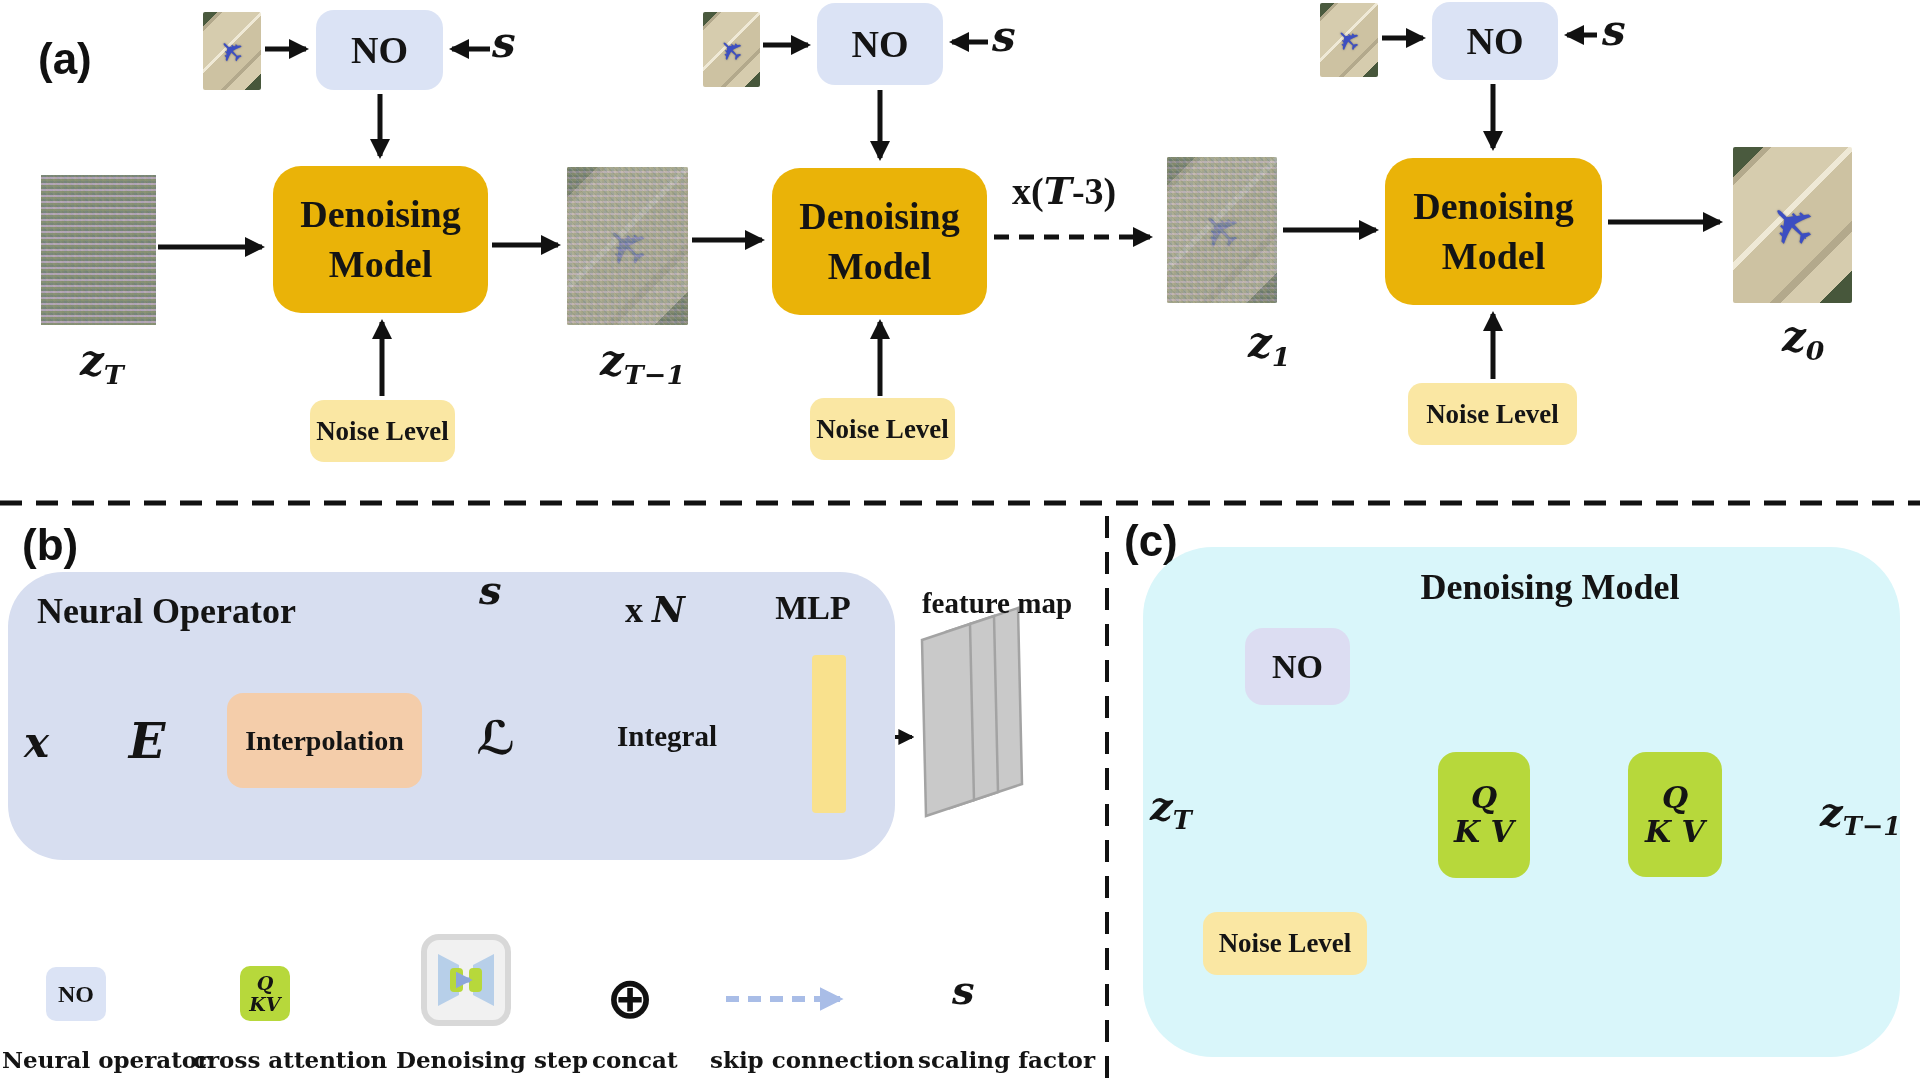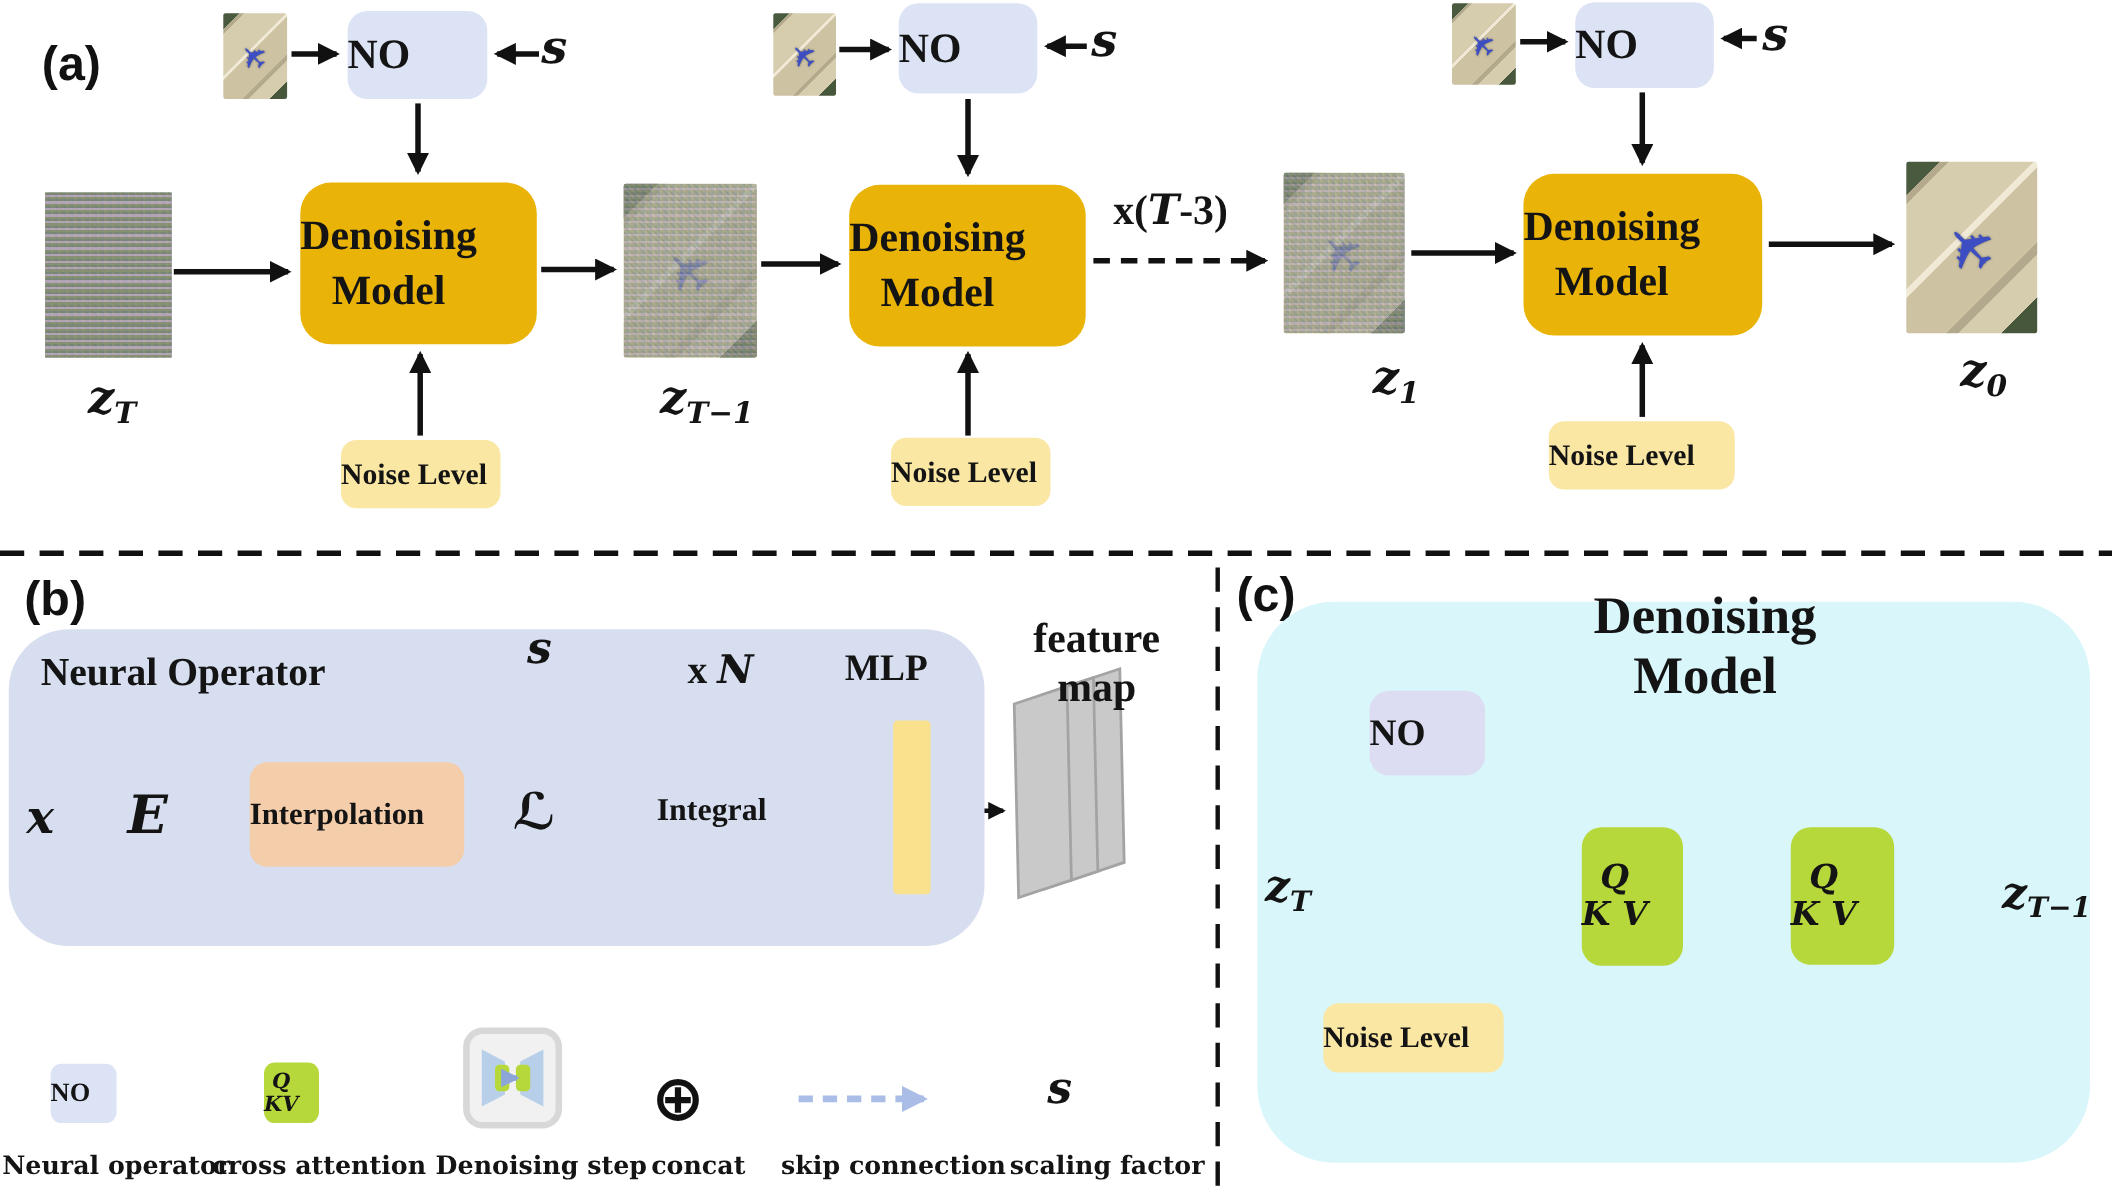--- a/index.html
+++ b/index.html
@@ -3,21 +3,21 @@
 <meta charset="utf-8">
 <style>
   html,body{margin:0;padding:0;background:#ffffff;}
   .canvas{position:relative;width:1920px;height:1080px;background:#ffffff;overflow:hidden;
           font-family:"Liberation Serif","DejaVu Serif",serif;}
   .abs{position:absolute;}
   .seclabel{font-family:"Liberation Sans","DejaVu Sans",sans-serif;font-weight:600;font-size:44px;color:#111;}
   .lbl{font-weight:700;color:#141414;text-align:right;}
   .mi{font-style:italic;font-weight:700;color:#141414;font-family:"DejaVu Serif","Liberation Serif",serif;}
   .mi sub{font-size:64%;font-style:italic;}
-  .center{display:flex;align-items:center;justify-content:flex-start;text-align:center;}
+  .center{display:flex;align-items:center;justify-content:center;text-align:center;}
   .no-box{background:#dbe3f5;border-radius:18px;}
   .no-box-c{background:#dcddf2;border-radius:18px;}
   .dm-box{background:#eab308;border-radius:28px;}
   .nl-box{background:#fae7a3;border-radius:14px;}
   .qkv{background:#b7d83b;border-radius:18px;line-height:1.12;}
   .panel-b{background:#d7def0;border-radius:55px;}
   .panel-c{background:#d9f6fa;border-radius:70px;}
   .peach{background:#f4cdaa;border-radius:16px;}
   .mlpbar{background:#f9e18d;border-radius:4px;}
   .thumb{overflow:hidden;border-radius:2px;
@@ -215,25 +215,25 @@
       <span>Interpolation</span>
     </div>
   <div class="abs mi" style="left:479px;top:566px;font-size:40px;">s</div>
   <div class="abs mi center" style="left:466px;top:706px;width:60px;height:64px;font-size:46px;font-family:'DejaVu Sans','DejaVu Serif',serif;">ℒ</div>
   <div class="abs lbl" style="left:625px;top:588px;font-size:36px;"><span>x</span> <span class="mi" style="font-size:36px;">N</span></div>
   <div class="abs center lbl" style="left:597px;top:716px;width:140px;height:40px;font-size:29px;">
       <span>Integral</span>
     </div>
   <div class="abs mlpbar" style="left:812px;top:655px;width:34px;height:158px;"></div>
   <div class="abs center lbl" style="left:768px;top:588px;width:90px;height:40px;font-size:34px;">MLP</div>
-  <div class="abs center lbl" style="left:912px;top:584px;width:170px;height:38px;font-size:38px;font-weight:600;">feature map</div>
+  <div class="abs center lbl" style="left:912px;top:584px;width:170px;height:38px;font-size:29px;font-weight:600;">feature map</div>
 
   <div class="abs seclabel" style="left:1124px;top:516px;">(c)</div>
   <div class="abs panel-c" style="left:1143px;top:547px;width:757px;height:510px;"></div>
-  <div class="abs center lbl" style="left:1380px;top:564px;width:340px;height:46px;font-size:48px;">Denoising Model</div>
+  <div class="abs center lbl" style="left:1380px;top:564px;width:340px;height:46px;font-size:36px;">Denoising Model</div>
   <div class="abs no-box-c center lbl" style="left:1245px;top:628px;width:105px;height:77px;font-size:34px;">
       <span>NO</span>
     </div>
   <div class="abs mi" style="left:1150px;top:782px;font-size:40px;"><span>z</span><sub>T</sub></div>
   <div class="abs qkv center mi" style="left:1438px;top:752px;width:92px;height:126px;font-size:30px;">
     <div><span>Q</span><br><span>K V</span></div>
   </div>
   <div class="abs qkv center mi" style="left:1628px;top:752px;width:94px;height:125px;font-size:30px;">
     <div><span>Q</span><br><span>K V</span></div>
   </div>

